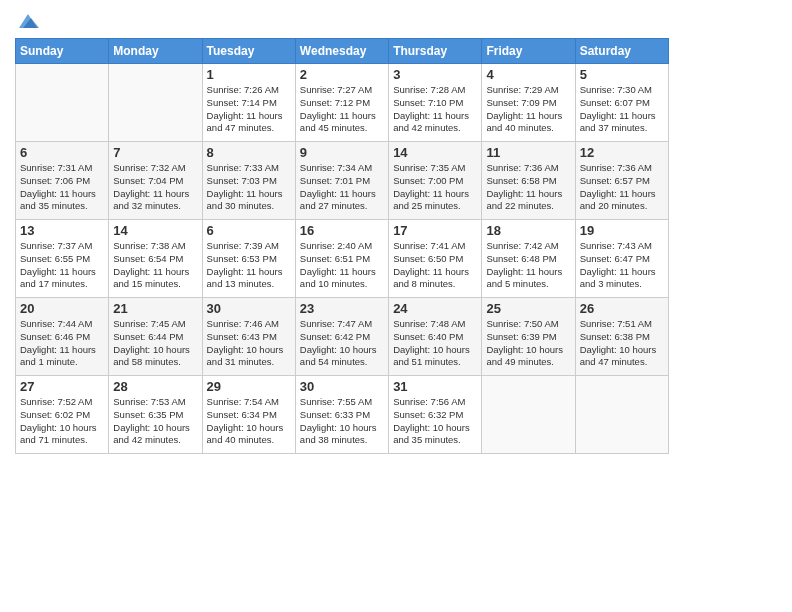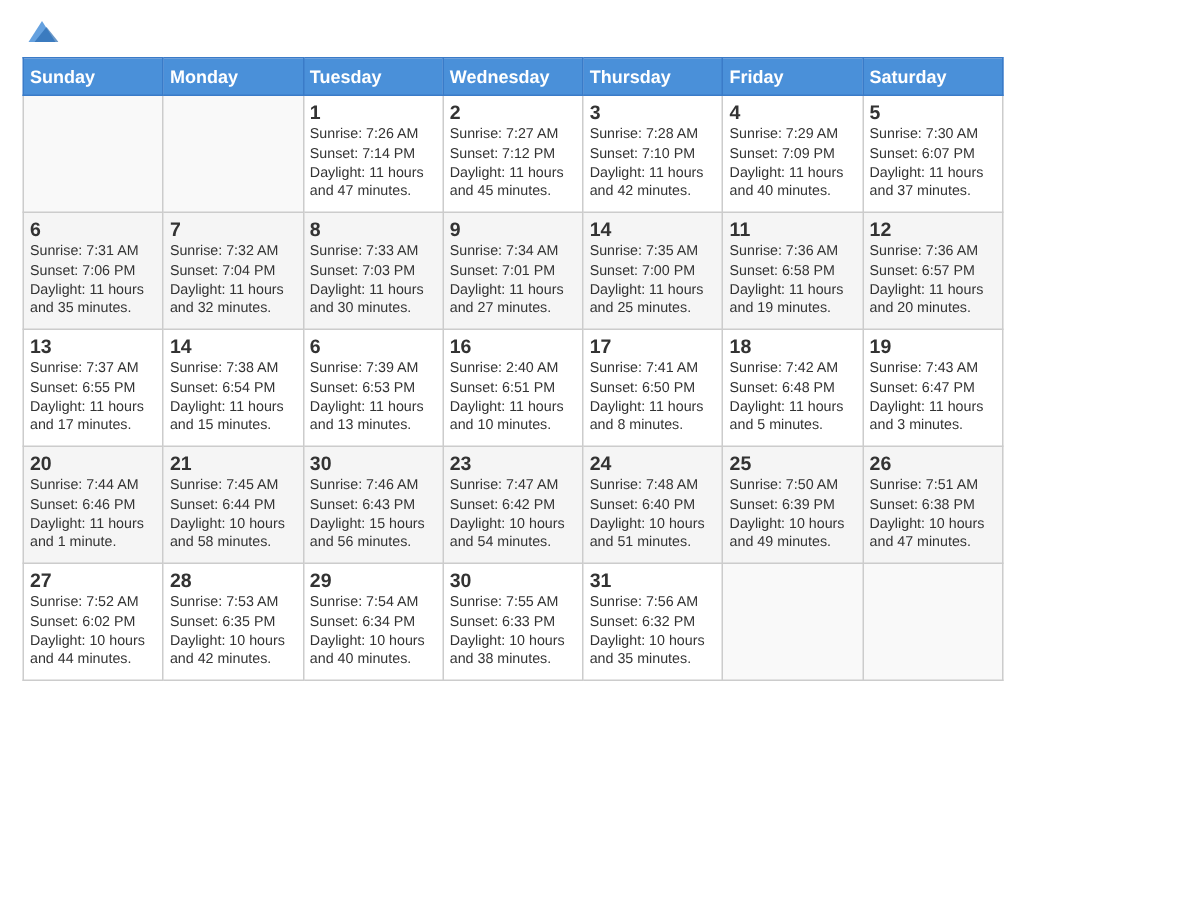--- a/index.html
+++ b/index.html
@@ -197,21 +197,21 @@
           <td>
             <span class="day-num">14</span>
             <div class="cell-text">Sunrise: 7:35 AM</div>
             <div class="cell-text">Sunset: 7:00 PM</div>
             <div class="cell-text">Daylight: 11 hours and 25 minutes.</div>
           </td>
           <td>
             <span class="day-num">11</span>
             <div class="cell-text">Sunrise: 7:36 AM</div>
             <div class="cell-text">Sunset: 6:58 PM</div>
-            <div class="cell-text">Daylight: 11 hours and 19 minutes.</div>
+            <div class="cell-text">Daylight: 11 hours and 22 minutes.</div>
           </td>
           <td>
             <span class="day-num">12</span>
             <div class="cell-text">Sunrise: 7:36 AM</div>
             <div class="cell-text">Sunset: 6:57 PM</div>
             <div class="cell-text">Daylight: 11 hours and 20 minutes.</div>
           </td>
         </tr>
         <tr>
           <td>
@@ -267,21 +267,21 @@
           <td>
             <span class="day-num">21</span>
             <div class="cell-text">Sunrise: 7:45 AM</div>
             <div class="cell-text">Sunset: 6:44 PM</div>
             <div class="cell-text">Daylight: 10 hours and 58 minutes.</div>
           </td>
           <td>
             <span class="day-num">30</span>
             <div class="cell-text">Sunrise: 7:46 AM</div>
             <div class="cell-text">Sunset: 6:43 PM</div>
-            <div class="cell-text">Daylight: 15 hours and 56 minutes.</div>
+            <div class="cell-text">Daylight: 10 hours and 31 minutes.</div>
           </td>
           <td>
             <span class="day-num">23</span>
             <div class="cell-text">Sunrise: 7:47 AM</div>
             <div class="cell-text">Sunset: 6:42 PM</div>
             <div class="cell-text">Daylight: 10 hours and 54 minutes.</div>
           </td>
           <td>
             <span class="day-num">24</span>
             <div class="cell-text">Sunrise: 7:48 AM</div>
@@ -299,21 +299,21 @@
             <div class="cell-text">Sunrise: 7:51 AM</div>
             <div class="cell-text">Sunset: 6:38 PM</div>
             <div class="cell-text">Daylight: 10 hours and 47 minutes.</div>
           </td>
         </tr>
         <tr>
           <td>
             <span class="day-num">27</span>
             <div class="cell-text">Sunrise: 7:52 AM</div>
             <div class="cell-text">Sunset: 6:02 PM</div>
-            <div class="cell-text">Daylight: 10 hours and 44 minutes.</div>
+            <div class="cell-text">Daylight: 10 hours and 71 minutes.</div>
           </td>
           <td>
             <span class="day-num">28</span>
             <div class="cell-text">Sunrise: 7:53 AM</div>
             <div class="cell-text">Sunset: 6:35 PM</div>
             <div class="cell-text">Daylight: 10 hours and 42 minutes.</div>
           </td>
           <td>
             <span class="day-num">29</span>
             <div class="cell-text">Sunrise: 7:54 AM</div>

